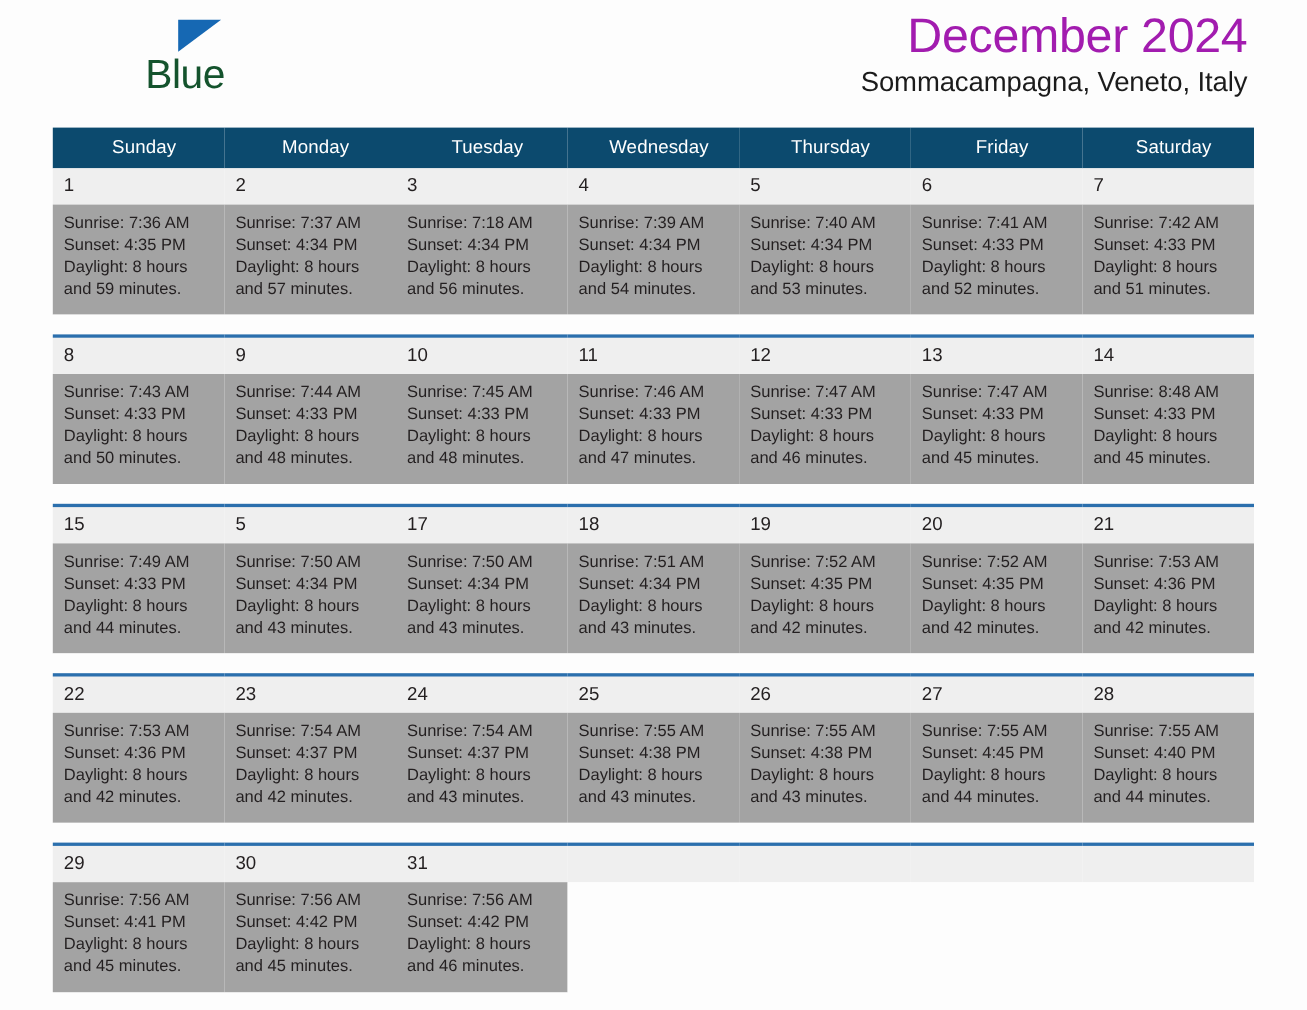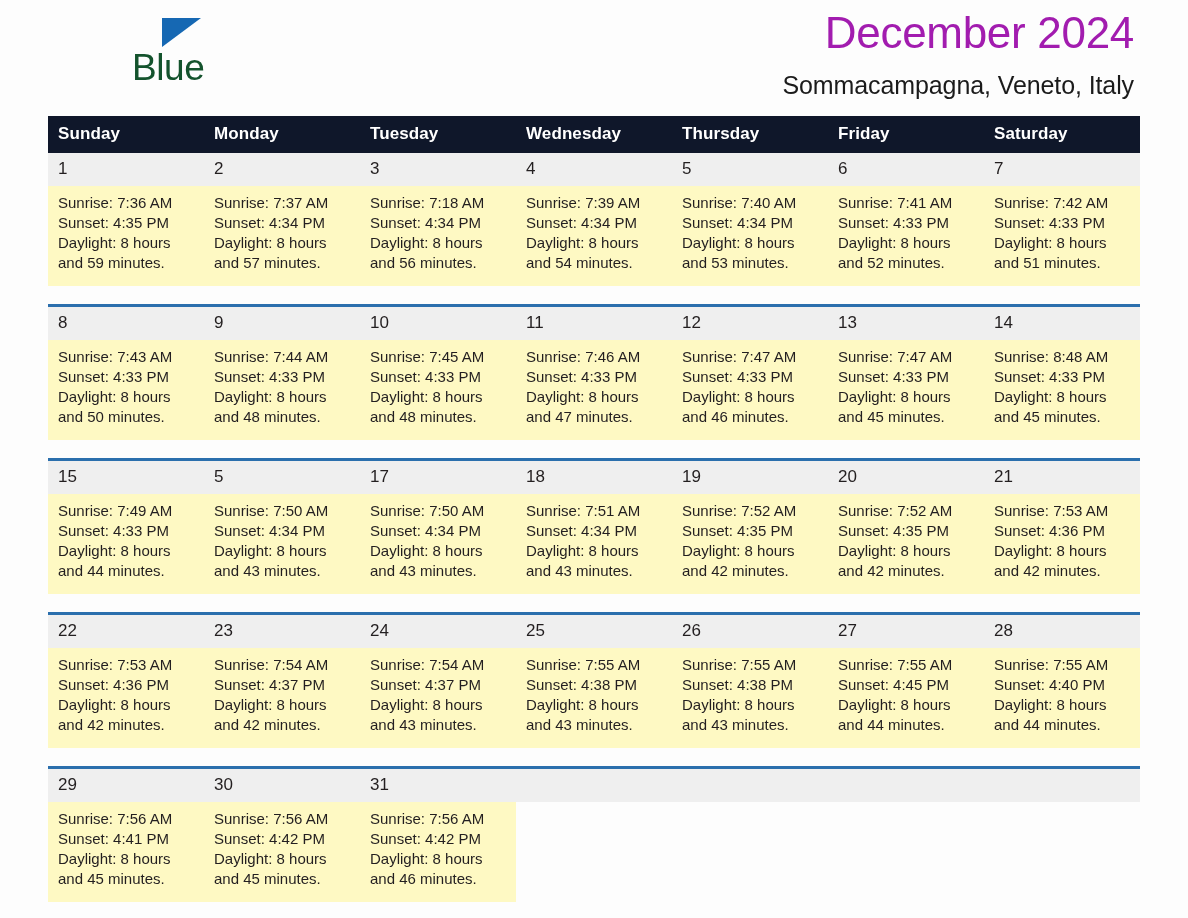--- a/index.html
+++ b/index.html
@@ -68,42 +68,41 @@
   }
   .cal-title {
     font-size: 44px;
     line-height: 54px;
     font-weight: normal;
     color: #a21caf;
     letter-spacing: -0.3px;
     white-space: nowrap;
   }
   .cal-subtitle {
-    margin-top: 10px;
     font-size: 25px;
     line-height: 30px;
     color: #1b1b1b;
     letter-spacing: -0.1px;
     white-space: nowrap;
   }
 
   
   .calendar {
     width: 1092px;
     border-collapse: collapse;
     table-layout: fixed;
   }
   .calendar col { width: 14.2857%; }
 
   .dow-row th {
-    background: #0f172a;
+    background: #0c4a6e;
     color: #ffffff;
     font-size: 17px;
-    font-weight: bold;
-    text-align: left;
+    font-weight: normal;
+    text-align: center;
     padding: 8px 0 9px 10px;
     height: 17px;
     letter-spacing: 0.1px;
   }
 
   .week-sep td {
     height: 18px;
     padding: 0;
     border: 0;
     background: #fdfdfd;
@@ -115,21 +114,21 @@
     padding: 6px 0 7px 10px;
     font-size: 17px;
     color: #231f20;
     vertical-align: top;
     height: 19px;
   }
   .daynum-row.first td { border-top: 0; }
   .daynum-row td.empty { background: #efefef; }
 
   .info-row td {
-    background: #fef9c3;
+    background: #a3a3a3;
     padding: 7px 8px 9px 10px;
     font-size: 15px;
     line-height: 20px;
     color: #231f20;
     vertical-align: top;
     height: 84px;
   }
   .info-row td.empty { background: #fdfdfd; }
   .info-line { white-space: nowrap; }
 </style>

